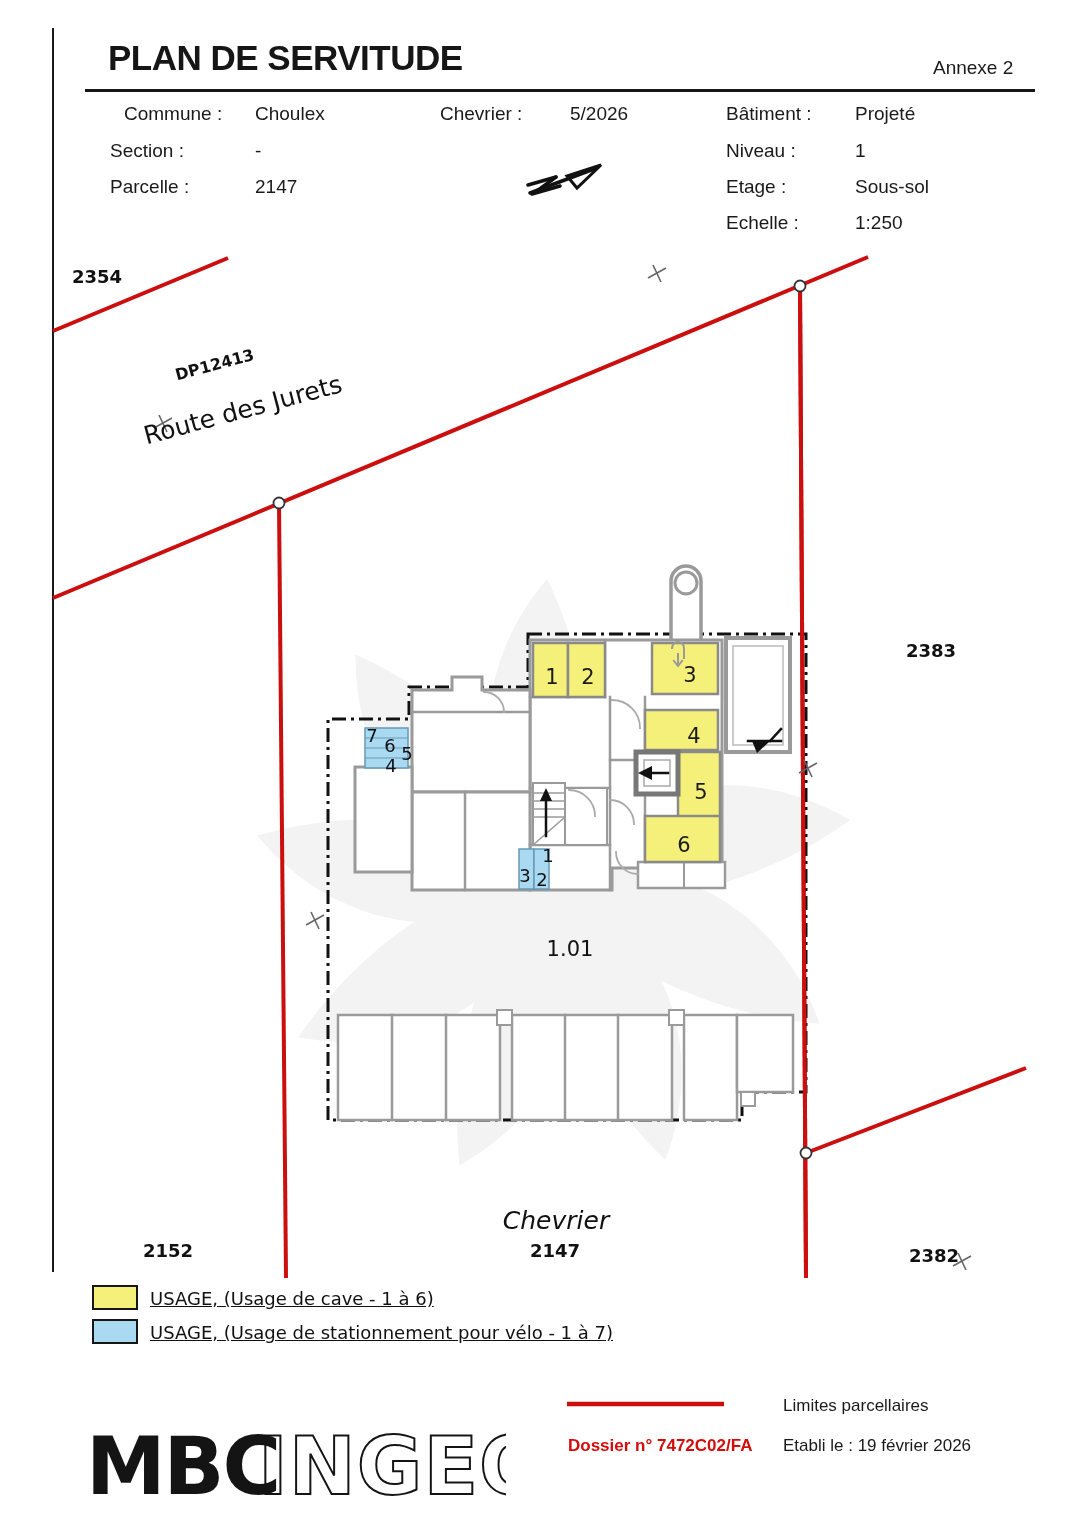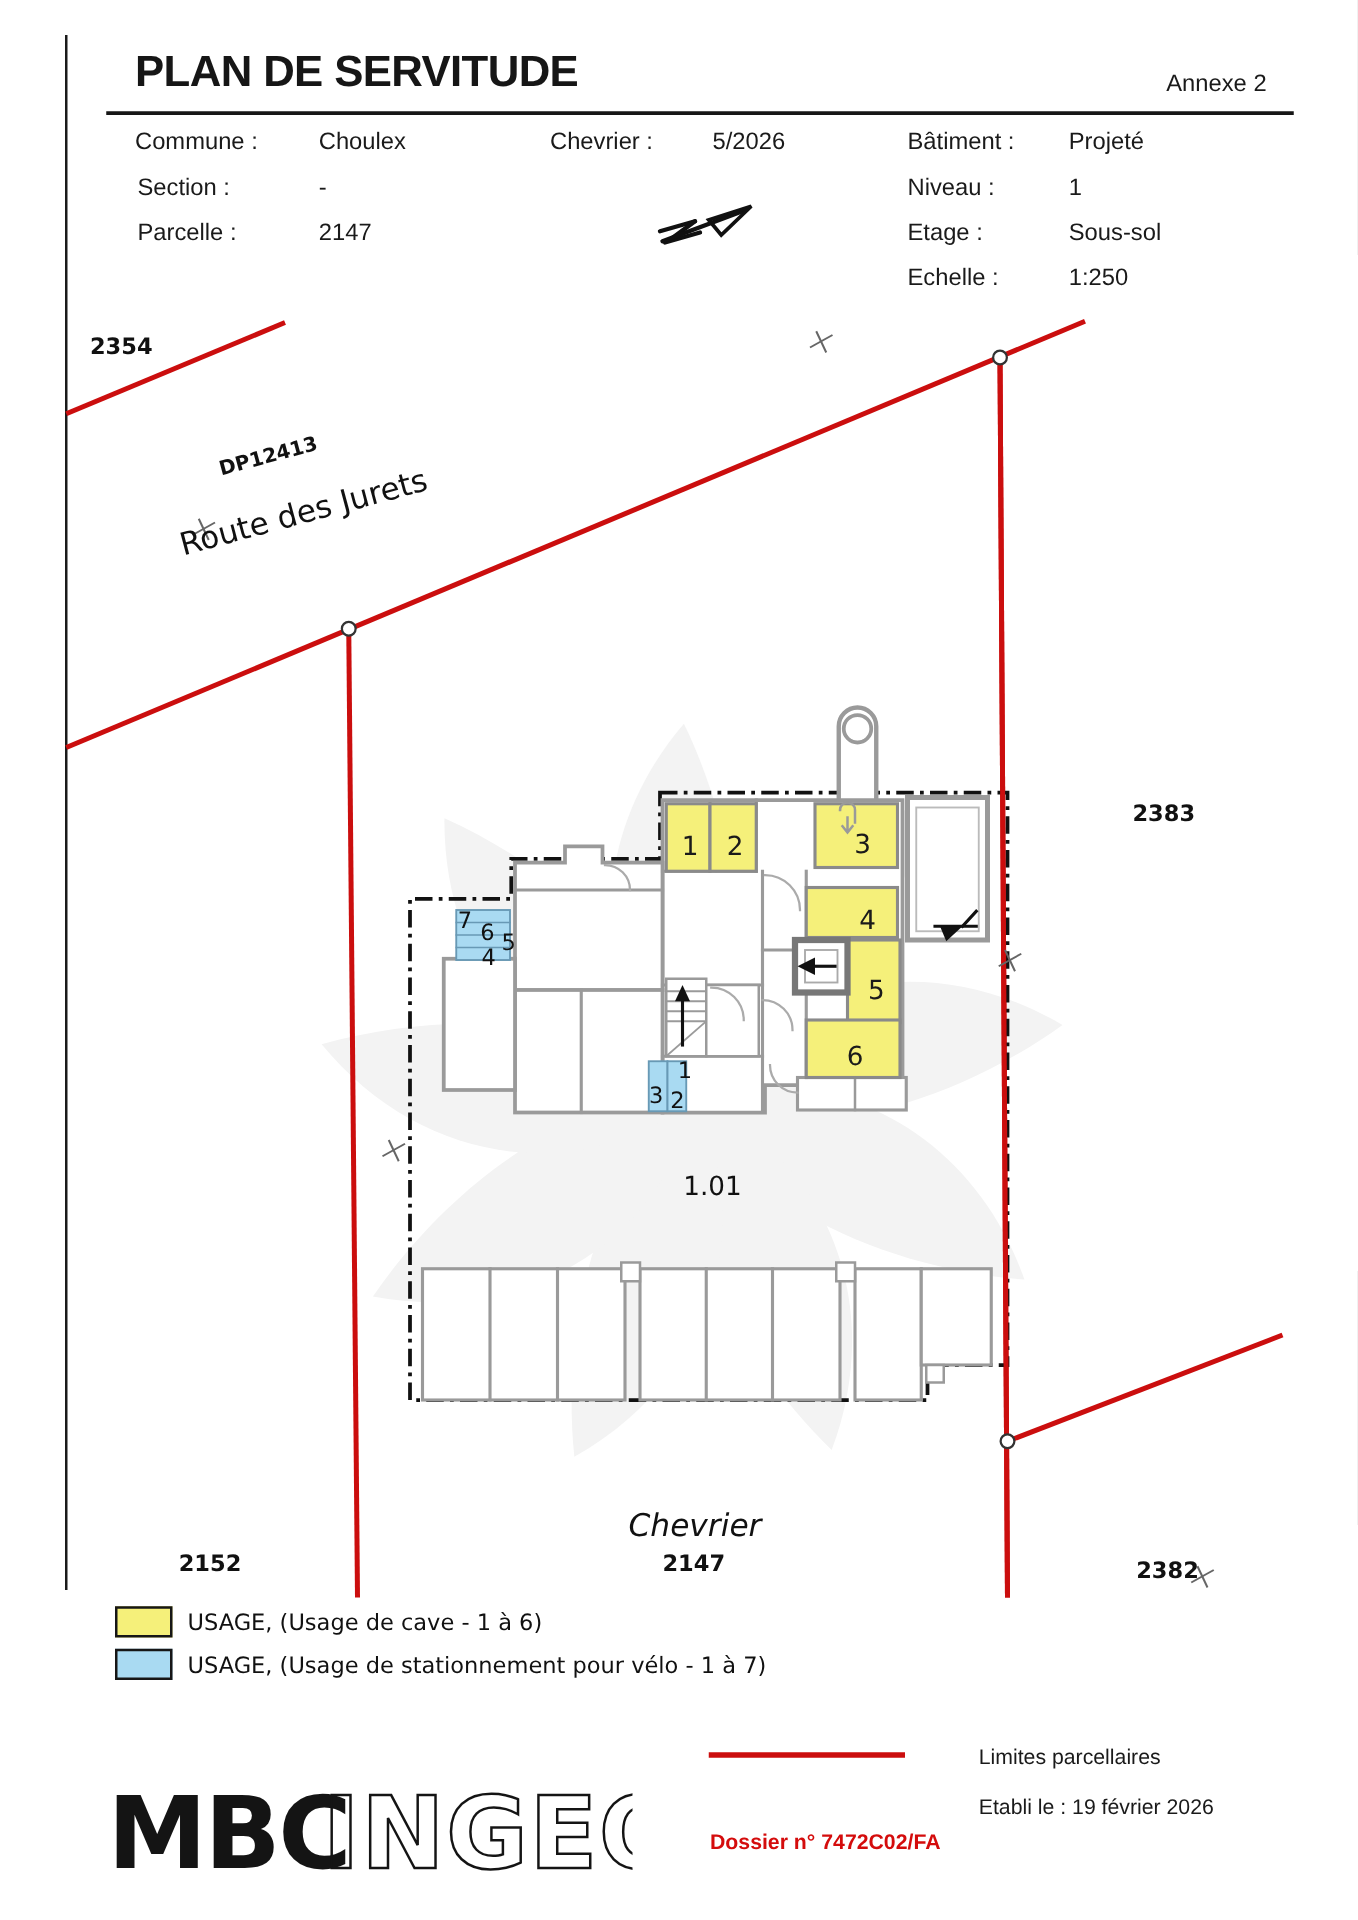--- a/index.html
+++ b/index.html
@@ -5,23 +5,23 @@
   html,body{margin:0;padding:0;background:#e8e8e8;}
   #page{position:relative;width:1086px;height:1536px;background:#ffffff;overflow:hidden;
         font-family:"Liberation Sans",sans-serif;color:#1a1a1a;}
   .abs{position:absolute;}
   #title{left:108px;top:38px;font-size:35px;font-weight:700;letter-spacing:-0.5px;color:#161616;}
   #annex{left:933px;top:57px;font-size:19px;font-weight:400;}
   #rule{left:85px;top:89px;width:950px;height:3px;background:#161616;}
   .flabel,.fvalue{font-size:19px;font-weight:500;white-space:nowrap;}
   #mapsvg{left:0;top:0;width:1086px;height:1536px;}
   .legend-swatch{width:46px;height:25px;border:2.5px solid #161616;box-sizing:border-box;}
-  .legend-text{font-family:"DejaVu Sans",sans-serif;font-size:18px;color:#111;white-space:nowrap;}
+  .legend-text{font-family:"DejaVu Sans",sans-serif;font-size:18px;color:#111;white-space:nowrap;text-decoration:underline;}
   #limits-label,#established{font-size:17px;font-weight:500;white-space:nowrap;}
-  #dossier{font-size:17px;font-weight:700;white-space:nowrap;margin-top:28px;}
+  #dossier{font-size:17px;font-weight:700;white-space:nowrap;}
   svg text{font-family:"DejaVu Sans",sans-serif;}
 </style>
 </head>
 <body>
 
 <div id="page">
 
   <svg id="mapsvg" class="abs" viewBox="0 0 1086 1536">
 
     <g transform="translate(555,880)">
@@ -230,21 +230,21 @@
       <polygon points="601,165 567,176 577,188" stroke-width="3"></polygon>
     </g>
 
     <line class="red-stroke" x1="567" y1="1404" x2="724" y2="1404" stroke="#cb0e0e" stroke-width="4.5"></line>
   </svg>
 
   <div id="title" class="abs">PLAN DE SERVITUDE</div>
   <div id="annex" class="abs">Annexe 2</div>
   <div id="rule" class="abs"></div>
 
-  <div class="abs flabel" style="left:108px;top:103px">Commune :</div>
+  <div class="abs flabel" style="left:124px;top:103px">Commune :</div>
   <div class="abs fvalue" style="left:255px;top:103px">Choulex</div>
   <div class="abs flabel" style="left:440px;top:103px">Chevrier :</div>
   <div class="abs fvalue" style="left:570px;top:103px">5/2026</div>
   <div class="abs flabel" style="left:726px;top:103px">Bâtiment :</div>
   <div class="abs fvalue" style="left:855px;top:103px">Projeté</div>
 
   <div class="abs flabel" style="left:110px;top:140px">Section :</div>
   <div class="abs fvalue" style="left:255px;top:140px">-</div>
   <div class="abs flabel" style="left:726px;top:140px">Niveau :</div>
   <div class="abs fvalue" style="left:855px;top:140px">1</div>

